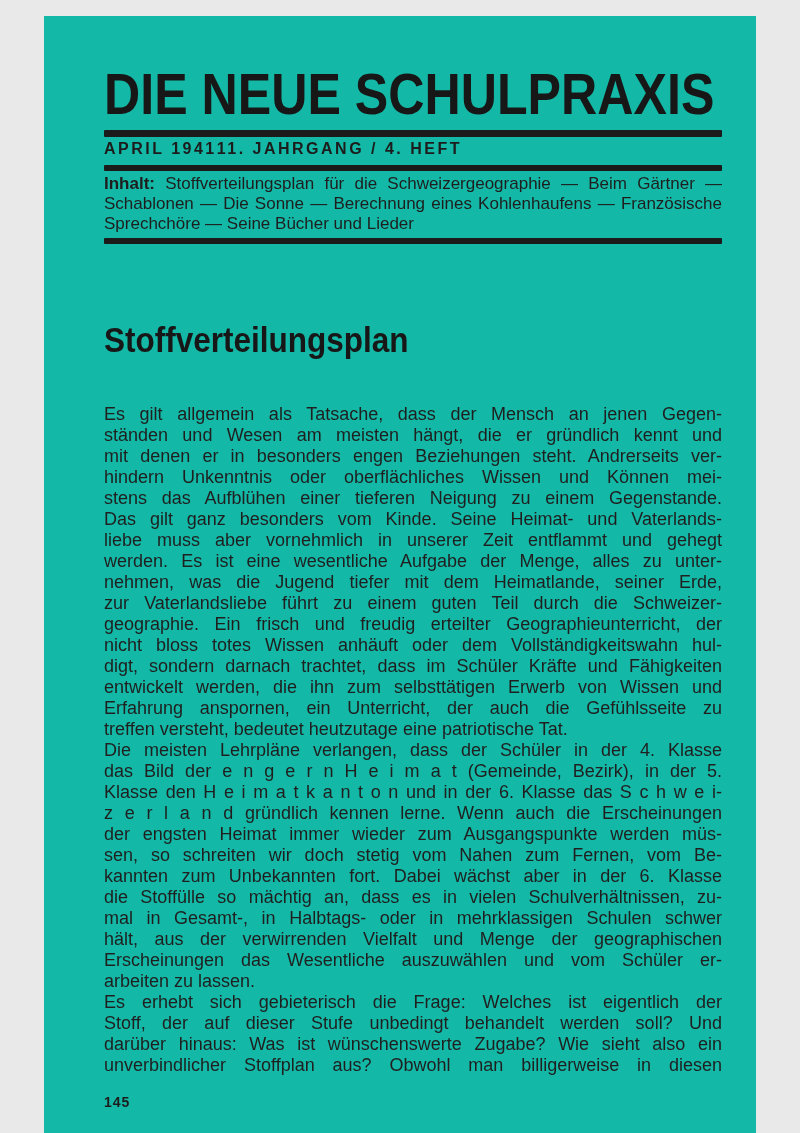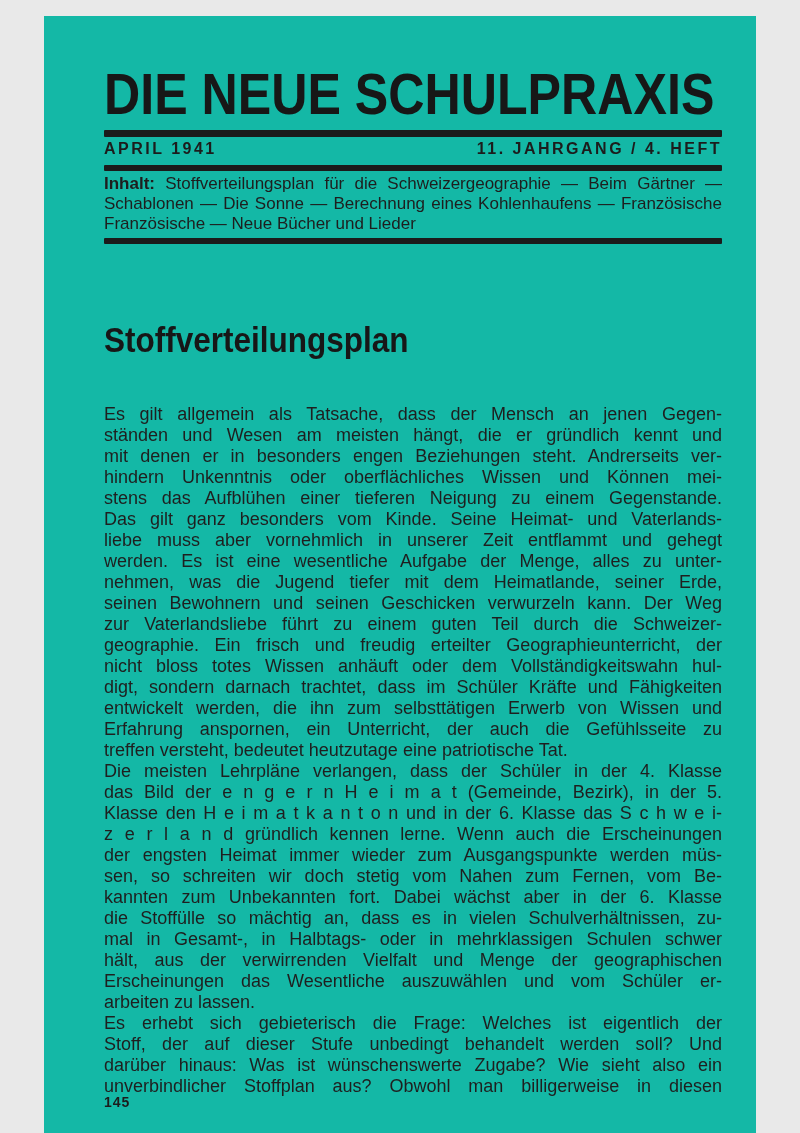--- a/index.html
+++ b/index.html
@@ -13,21 +13,21 @@
     position:absolute;left:60px;top:50px;margin:0;
     font-size:57px;font-weight:bold;line-height:1;white-space:nowrap;
     transform:scaleX(.88);transform-origin:left top;color:#171717;
   }
   .rule{position:absolute;left:60px;width:618px;background:#1b1b1b;border-radius:1px;}
   .rule-top{top:114px;height:7px;}
   .rule-mid{top:149px;height:6px;}
   .rule-bottom{top:222px;height:6px;}
   .issue-row{
     position:absolute;left:60px;top:124px;width:618px;
-    display:flex;justify-content:space-between;align-items:baseline;
+    display:flex;align-items:baseline;
     font-size:16px;font-weight:bold;letter-spacing:2.5px;white-space:nowrap;
   }
   .contents{
     position:absolute;left:60px;top:158px;width:618px;
     font-size:17px;line-height:20px;color:#1e1e1e;
   }
   .contents .bold{font-weight:bold;}
   .tline{text-align:justify;text-align-last:justify;}
   .tline.lastline{text-align-last:left;}
   .article-title{position:absolute;left:60px;top:302px;width:700px;}
@@ -65,41 +65,40 @@
     <span>APRIL 1941</span>
     <span>11. JAHRGANG / 4. HEFT</span>
   </div>
 
   <div class="rule rule-mid"></div>
 
   <div class="contents">
     <div class="tline"><span class="bold">Inhalt:</span> <span>Stoffverteilungsplan für die Schweizergeographie — Beim Gärtner —</span></div>
     <div id="contents-more">
         <div class="tline">Schablonen — Die Sonne — Berechnung eines Kohlenhaufens — Französische</div>
-        <div class="tline lastline">Französische — Neue Bücher und Lieder</div>
+        <div class="tline lastline">Sprechchöre — Seine Bücher und Lieder</div>
       </div>
   </div>
 
   <div class="rule rule-bottom"></div>
 
   <div class="article-title">
     <h2>Stoffverteilungsplan</h2>
   </div>
 
   <div class="body-text" id="article-body">
       <div class="tline">Es gilt allgemein als Tatsache, dass der Mensch an jenen Gegen-</div>
       <div class="tline">ständen und Wesen am meisten hängt, die er gründlich kennt und</div>
       <div class="tline">mit denen er in besonders engen Beziehungen steht. Andrerseits ver-</div>
       <div class="tline">hindern Unkenntnis oder oberflächliches Wissen und Können mei-</div>
       <div class="tline">stens das Aufblühen einer tieferen Neigung zu einem Gegenstande.</div>
       <div class="tline">Das gilt ganz besonders vom Kinde. Seine Heimat- und Vaterlands-</div>
       <div class="tline">liebe muss aber vornehmlich in unserer Zeit entflammt und gehegt</div>
       <div class="tline">werden. Es ist eine wesentliche Aufgabe der Menge, alles zu unter-</div>
       <div class="tline">nehmen, was die Jugend tiefer mit dem Heimatlande, seiner Erde,</div>
-      <div class="tline">seinen Bewohnern und seinen Geschicken verwurzeln kann. Der Weg</div>
       <div class="tline">zur Vaterlandsliebe führt zu einem guten Teil durch die Schweizer-</div>
       <div class="tline">geographie. Ein frisch und freudig erteilter Geographieunterricht, der</div>
       <div class="tline">nicht bloss totes Wissen anhäuft oder dem Vollständigkeitswahn hul-</div>
       <div class="tline">digt, sondern darnach trachtet, dass im Schüler Kräfte und Fähigkeiten</div>
       <div class="tline">entwickelt werden, die ihn zum selbsttätigen Erwerb von Wissen und</div>
       <div class="tline">Erfahrung anspornen, ein Unterricht, der auch die Gefühlsseite zu</div>
       <div class="tline lastline">treffen versteht, bedeutet heutzutage eine patriotische Tat.</div>
       <div class="tline">Die meisten Lehrpläne verlangen, dass der Schüler in der 4. Klasse</div>
       <div class="tline">das Bild der e n g e r n H e i m a t (Gemeinde, Bezirk), in der 5.</div>
       <div class="tline">Klasse den H e i m a t k a n t o n und in der 6. Klasse das S c h w e i-</div>

